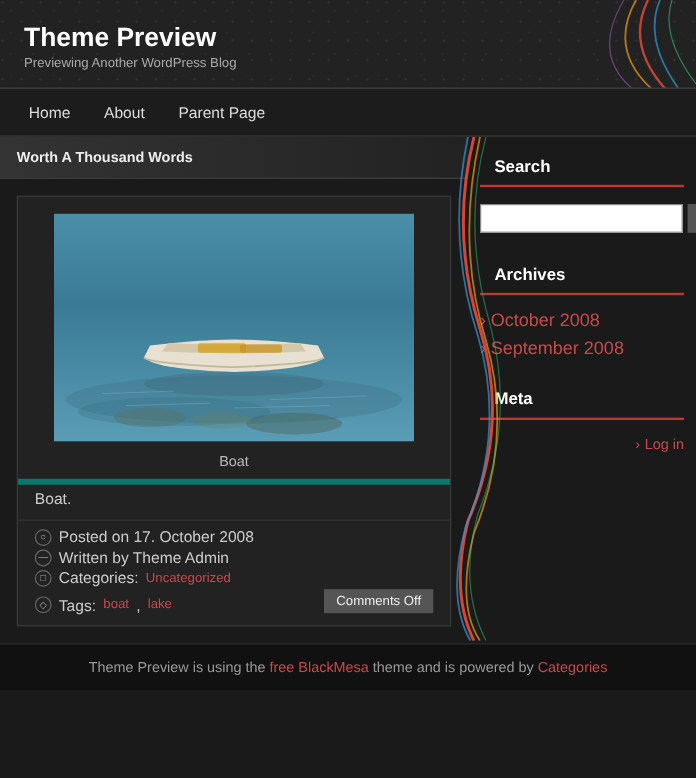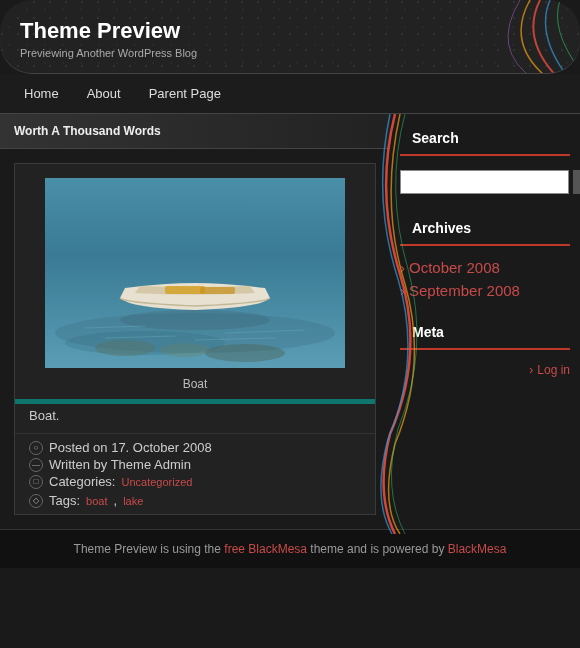--- a/index.html
+++ b/index.html
@@ -235,21 +235,20 @@
       position: absolute;
       top: 0; left: 0; right: 0; bottom: 0;
       background-image: radial-gradient(circle at 2px 2px, #3a3a3a 1px, transparent 0);
       background-size: 16px 16px;
       opacity: 0.5;
     }
 
     .full-bg {
       background-image: radial-gradient(circle at 2px 2px, #2a2a2a 1px, transparent 0);
       background-size: 16px 16px;
-      border-radius: 32px;
     }
   </style>
 </head>
 <body>
 
 <div class="header full-bg" style="position:relative; padding: 18px 20px 14px 20px; overflow:hidden;">
   <div class="header-bg"></div>
 
   <svg style="position:absolute; right:0; top:0; width:220px; height:80px; z-index:1;" viewBox="0 0 220 80" xmlns="http://www.w3.org/2000/svg">
     <path d="M180,0 Q160,40 200,80" stroke="#e74c3c" stroke-width="2" fill="none" opacity="0.8"></path>
@@ -339,20 +338,21 @@
           <a href="#" style="color:#c84a4a; text-decoration:none; font-size:11px;">Uncategorized</a>
         </div>
         <div style="display:flex; justify-content:space-between; align-items:center;">
           <div class="post-meta-line">
             <div class="post-meta-icon">◇</div>
             <span>Tags:</span>
             <a href="#" style="color:#c84a4a; text-decoration:none; font-size:11px;">boat</a>
             <span>, </span>
             <a href="#" style="color:#c84a4a; text-decoration:none; font-size:11px;">lake</a>
           </div>
+          <button class="comments-btn">Comments Off</button>
         </div>
       </div>
     </div>
   </div>
 
   <div class="sidebar">
 
     <div class="sidebar-widget">
       <div class="widget-title">Search</div>
       <div class="search-input-wrap">
@@ -372,14 +372,14 @@
     <div class="sidebar-widget">
       <div class="widget-title">Meta</div>
       <ul class="meta-list">
         <li><a href="#">Log in</a></li>
       </ul>
     </div>
   </div>
 </div>
 
 <div class="footer">
-  <span>Theme Preview is using the </span><a href="#">free BlackMesa</a><span> theme and is powered by </span><a href="#">BlackMesa</a>
+  <span>Theme Preview is using the </span><a href="#">free BlackMesa</a><span> theme and is powered by </span><a href="#">Categories</a>
 </div>
 
 </body></html>

